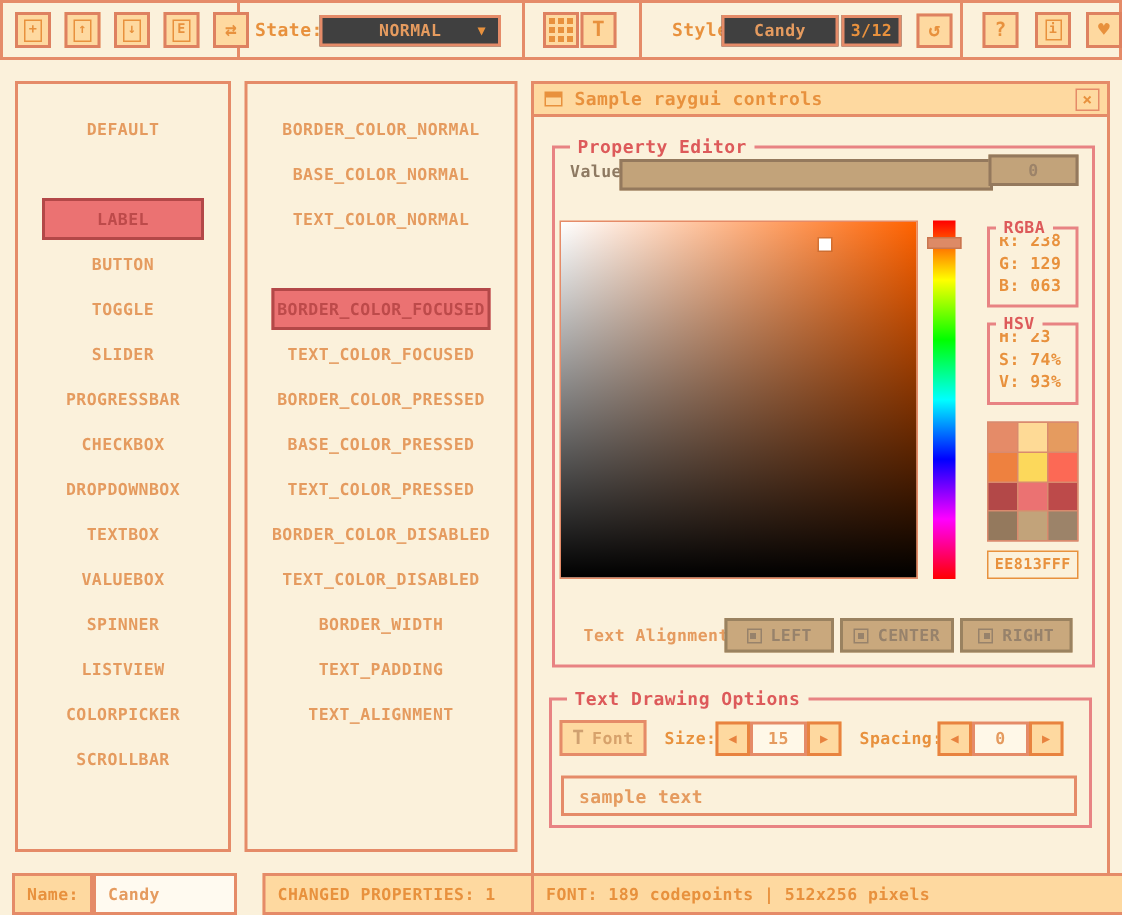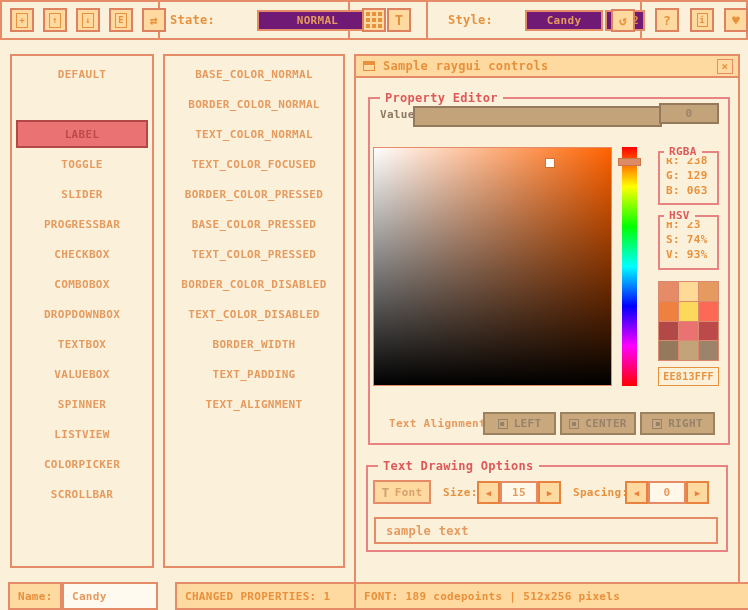--- a/index.html
+++ b/index.html
@@ -7,28 +7,28 @@
        font-family:"DejaVu Sans Mono",monospace;font-weight:bold;font-size:11px;letter-spacing:0.3px;}
   .app *{box-sizing:border-box;}
   
   .tb-section{position:absolute;top:0;height:40px;border:2px solid #e58b68;background:#fbf1db;}
   .btn{position:absolute;display:flex;align-items:center;justify-content:center;
        background:#fed9a0;border:2px solid #de8160;color:#e8913d;cursor:pointer;}
   .icon-btn{top:8px;width:24px;height:24px;}
   .file-glyph{width:12px;height:15px;border:1px solid currentColor;display:flex;align-items:center;justify-content:center;font-size:9px;line-height:1;}
   .glyph{font-size:13px;line-height:1;}
   .tb-label{position:absolute;top:0;height:40px;display:flex;align-items:center;color:#e8913d;font-size:12px;}
-  .box{position:absolute;display:flex;align-items:center;justify-content:center;background:#701a75;border:2px solid #e58b68;color:#e59b5f;font-size:11px;margin-left:44px;}
+  .box{position:absolute;display:flex;align-items:center;justify-content:center;background:#404040;border:2px solid #e58b68;color:#e59b5f;font-size:11px;}
   .dd-arrow{position:absolute;right:8px;font-size:9px;color:#e8913d;}
   .grid-glyph-wrap{width:16px;height:16px;position:relative;}
   .grid-glyph{position:absolute;top:0;left:0;width:4px;height:4px;background:currentColor;
     box-shadow:6px 0 currentColor,12px 0 currentColor,0 6px currentColor,6px 6px currentColor,12px 6px currentColor,0 12px currentColor,6px 12px currentColor,12px 12px currentColor;}
   .info-glyph{width:11px;height:14px;border:1px solid currentColor;display:flex;align-items:center;justify-content:center;font-size:9px;}
   
-  .list-panel{position:absolute;border:2px solid #e58b68;background:#fbf1db;padding:4px;}
+  .list-panel{position:absolute;border:2px solid #e58b68;background:#fbf1db;padding:16px;}
   .list-row{height:28px;margin-bottom:2px;display:flex;align-items:center;justify-content:center;
             border:2px solid transparent;color:#e59b5f;cursor:pointer;}
   .list-row.selected{background:#eb7272;border-color:#b34848;color:#bd4a4a;margin-top:32px;}
   
   .win{position:absolute;left:354px;top:54px;width:386px;height:538px;border:2px solid #e58b68;background:#fbf1db;}
   .titlebar{position:absolute;left:0;top:0;width:100%;height:22px;background:#fed9a0;border-bottom:2px solid #e58b68;
             display:flex;align-items:center;color:#e8913d;font-size:12px;}
   .win-glyph{width:12px;height:10px;border:1px solid #e8913d;border-top:4px solid #e8913d;margin:0 8px 0 7px;}
   .close-btn{position:absolute;right:5px;top:3px;width:16px;height:15px;border:1px solid #e58b68;display:flex;
              align-items:center;justify-content:center;color:#e8913d;font-size:11px;cursor:pointer;}
@@ -144,35 +144,35 @@
   </div>
 
   <div class="list-panel" style="left:10px;top:54px;width:144px;height:514px" id="controls-list">
       <div class="list-row">
         <span>DEFAULT</span>
       </div>
       <div class="list-row selected">
         <span>LABEL</span>
       </div>
       <div class="list-row">
+        <span>BUTTON</span>
+      </div>
+      <div class="list-row">
         <span>TOGGLE</span>
       </div>
       <div class="list-row">
         <span>SLIDER</span>
       </div>
       <div class="list-row">
         <span>PROGRESSBAR</span>
       </div>
       <div class="list-row">
         <span>CHECKBOX</span>
       </div>
       <div class="list-row">
-        <span>COMBOBOX</span>
-      </div>
-      <div class="list-row">
         <span>DROPDOWNBOX</span>
       </div>
       <div class="list-row">
         <span>TEXTBOX</span>
       </div>
       <div class="list-row">
         <span>VALUEBOX</span>
       </div>
       <div class="list-row">
         <span>SPINNER</span>
@@ -183,27 +183,30 @@
       <div class="list-row">
         <span>COLORPICKER</span>
       </div>
       <div class="list-row">
         <span>SCROLLBAR</span>
       </div>
     </div>
 
   <div class="list-panel" style="left:163px;top:54px;width:182px;height:514px" id="properties-list">
       <div class="list-row">
+        <span>BORDER_COLOR_NORMAL</span>
+      </div>
+      <div class="list-row">
         <span>BASE_COLOR_NORMAL</span>
       </div>
       <div class="list-row">
-        <span>BORDER_COLOR_NORMAL</span>
-      </div>
-      <div class="list-row">
         <span>TEXT_COLOR_NORMAL</span>
+      </div>
+      <div class="list-row selected">
+        <span>BORDER_COLOR_FOCUSED</span>
       </div>
       <div class="list-row">
         <span>TEXT_COLOR_FOCUSED</span>
       </div>
       <div class="list-row">
         <span>BORDER_COLOR_PRESSED</span>
       </div>
       <div class="list-row">
         <span>BASE_COLOR_PRESSED</span>
       </div>

